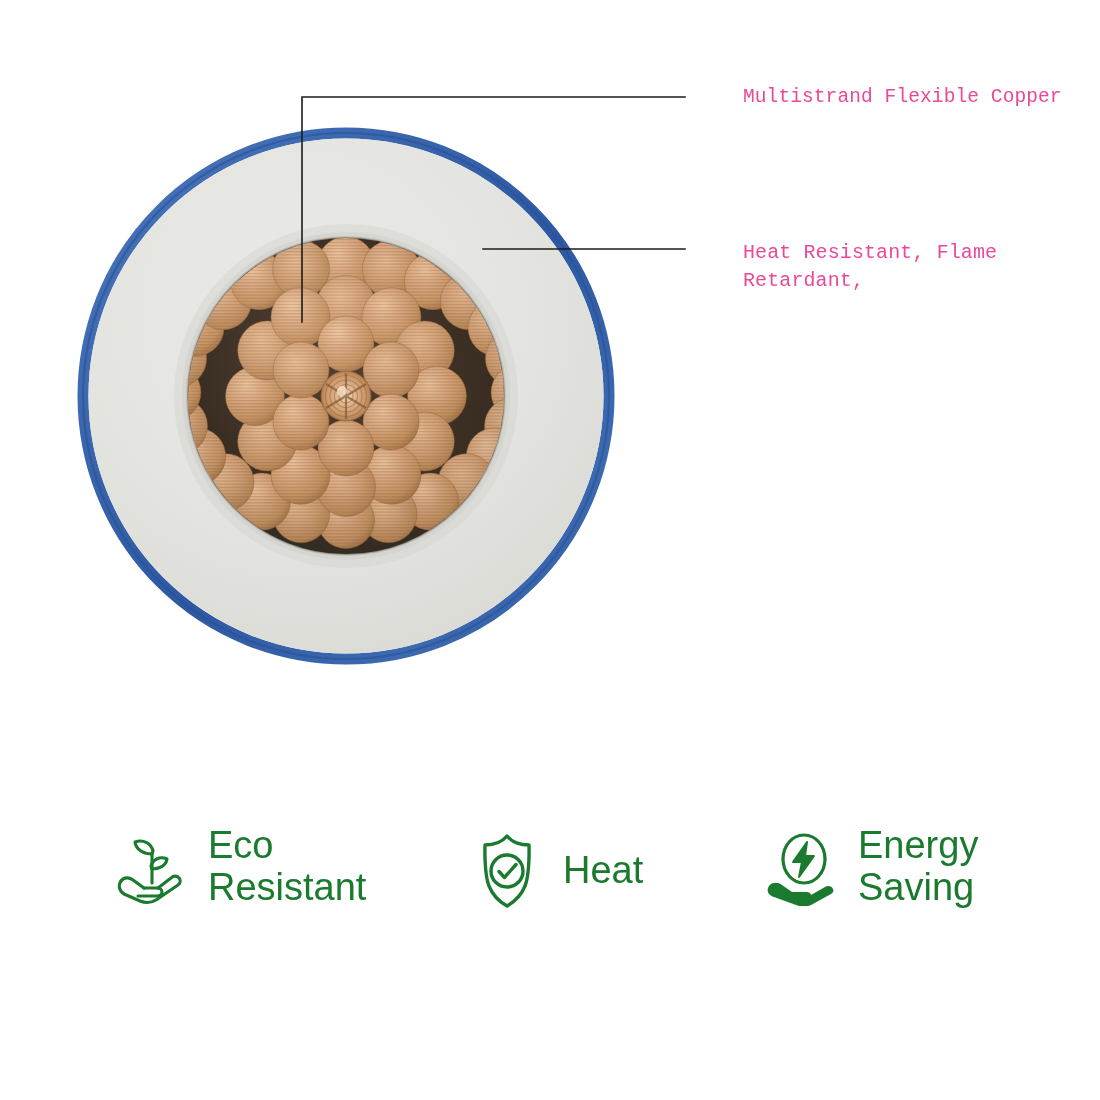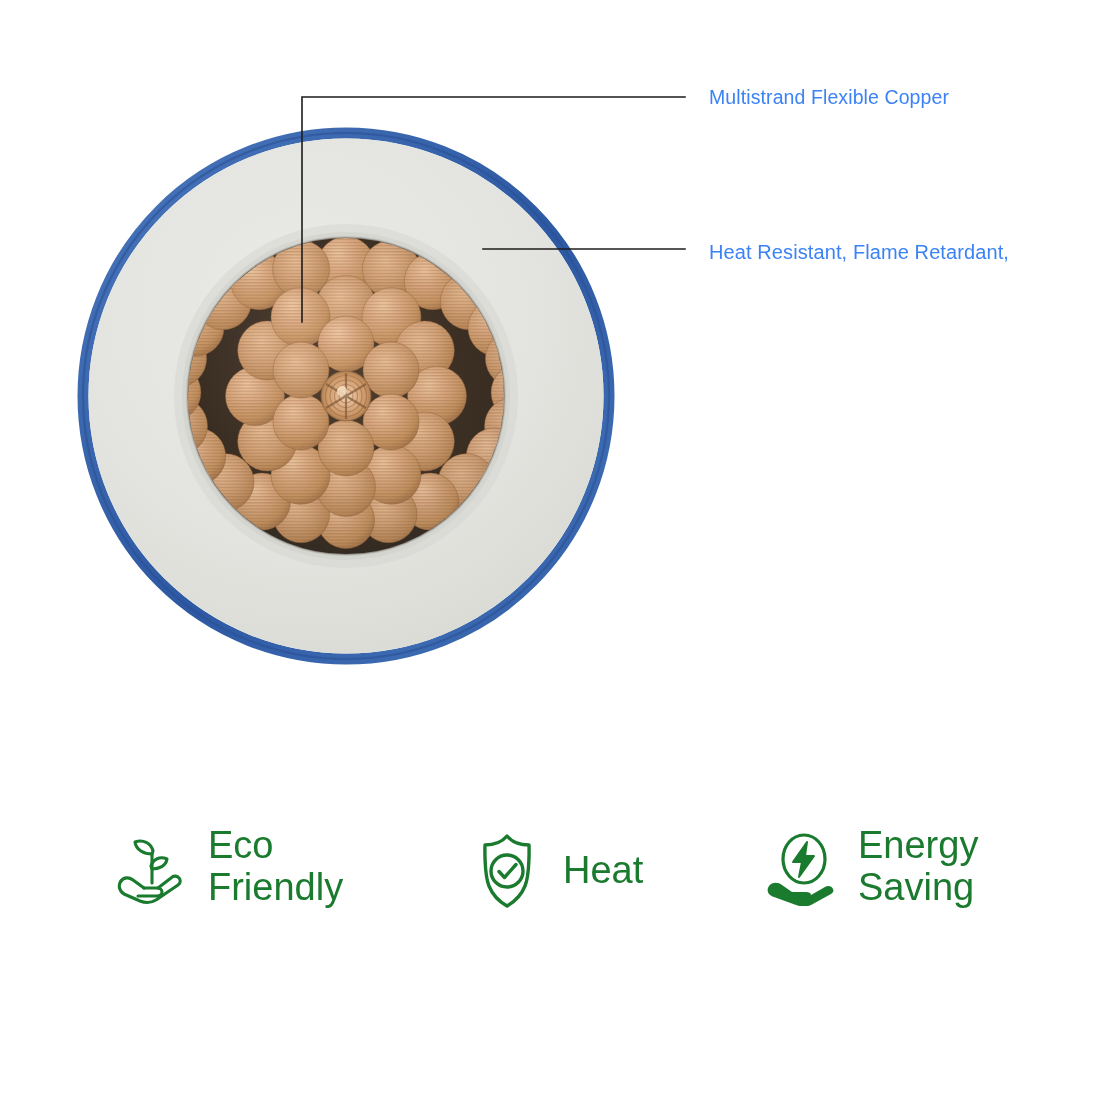--- a/index.html
+++ b/index.html
@@ -30,23 +30,24 @@
     left: 0px;
     top: 0px;
     width: 700px;
     height: 720px;
   }
   .cable-svg { display:block; }
 
   
   .callout {
     position: absolute;
-    font-family: Liberation Sans, sans-serif;
-    color: #3b82f6;
+    font-family: Liberation Mono, monospace;
+    color: #ec4899;
     letter-spacing: 0.1px;
+    margin-left: 34px;
   }
   .callout-1 {
     left: 709px;
     top: 84px;
     font-size: 19.5px;
     line-height: 26px;
     white-space: nowrap;
   }
   .callout-2 {
     left: 709px;
@@ -440,21 +441,21 @@
           <path d="M40 28 C32 28 24 24 23 16 C31 13 39 17 41 25 Z"></path>
 
           <path d="M40 43 C47 43 54 40 55 33 C48 30 41 33 39 40 Z"></path>
 
           <path d="M9 55 C12 51 17 51 21 54 L32 62"></path>
           <path d="M9 55 C6 59 7 65 12 68 L28 75 C33 77 39 77 44 74 L66 59 C69 57 69 53 66 51 C64 50 61 50 59 52 L46 62"></path>
           <path d="M32 62 L45 62 C48 62 50 64 50 66 C50 68 48 70 45 70 L26 70"></path>
         </svg>
       </span>
       <span class="badge-label">Eco
-Friendly</span>
+Resistant</span>
     </div>
 
     <div class="badge badge-safe">
       <span class="badge-icon">
         <svg width="80" height="80" viewBox="0 0 80 80" xmlns="http://www.w3.org/2000/svg" fill="none" stroke="#1a7a2e" stroke-width="3.4" stroke-linecap="round" stroke-linejoin="round">
 
           <path d="M40 6 C35 12 27 15 18 15 C18 15 17 44 22 56 C26 66 33 72 40 76 C47 72 54 66 58 56 C63 44 62 15 62 15 C53 15 45 12 40 6 Z"></path>
 
           <circle cx="40" cy="41" r="16"></circle>
 

